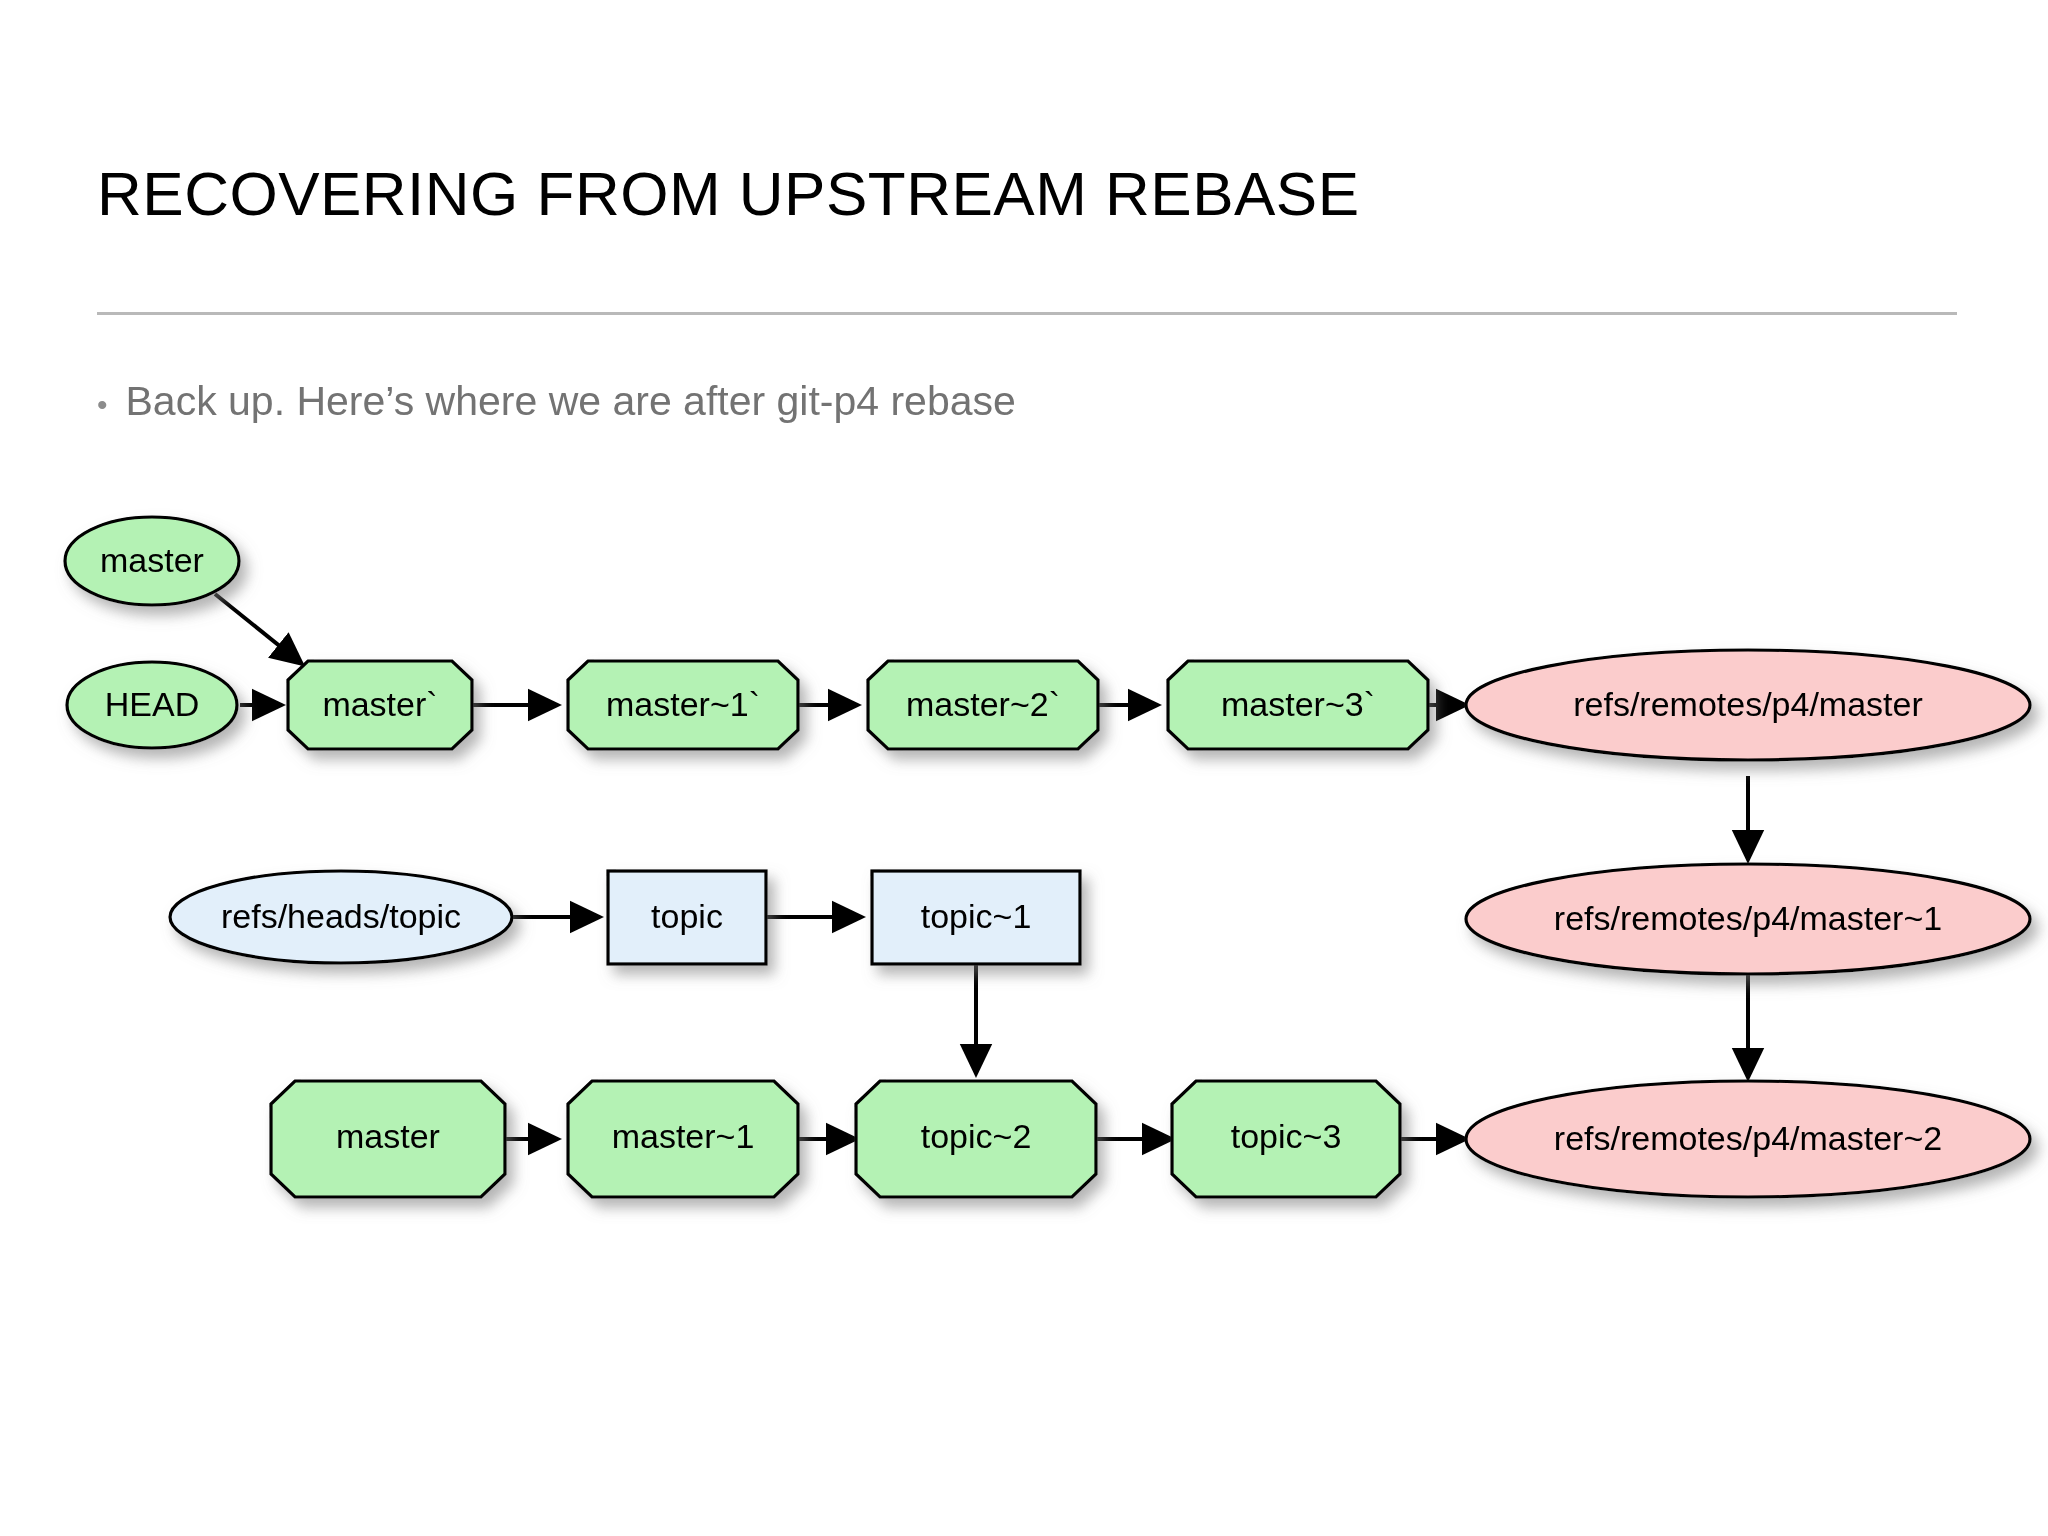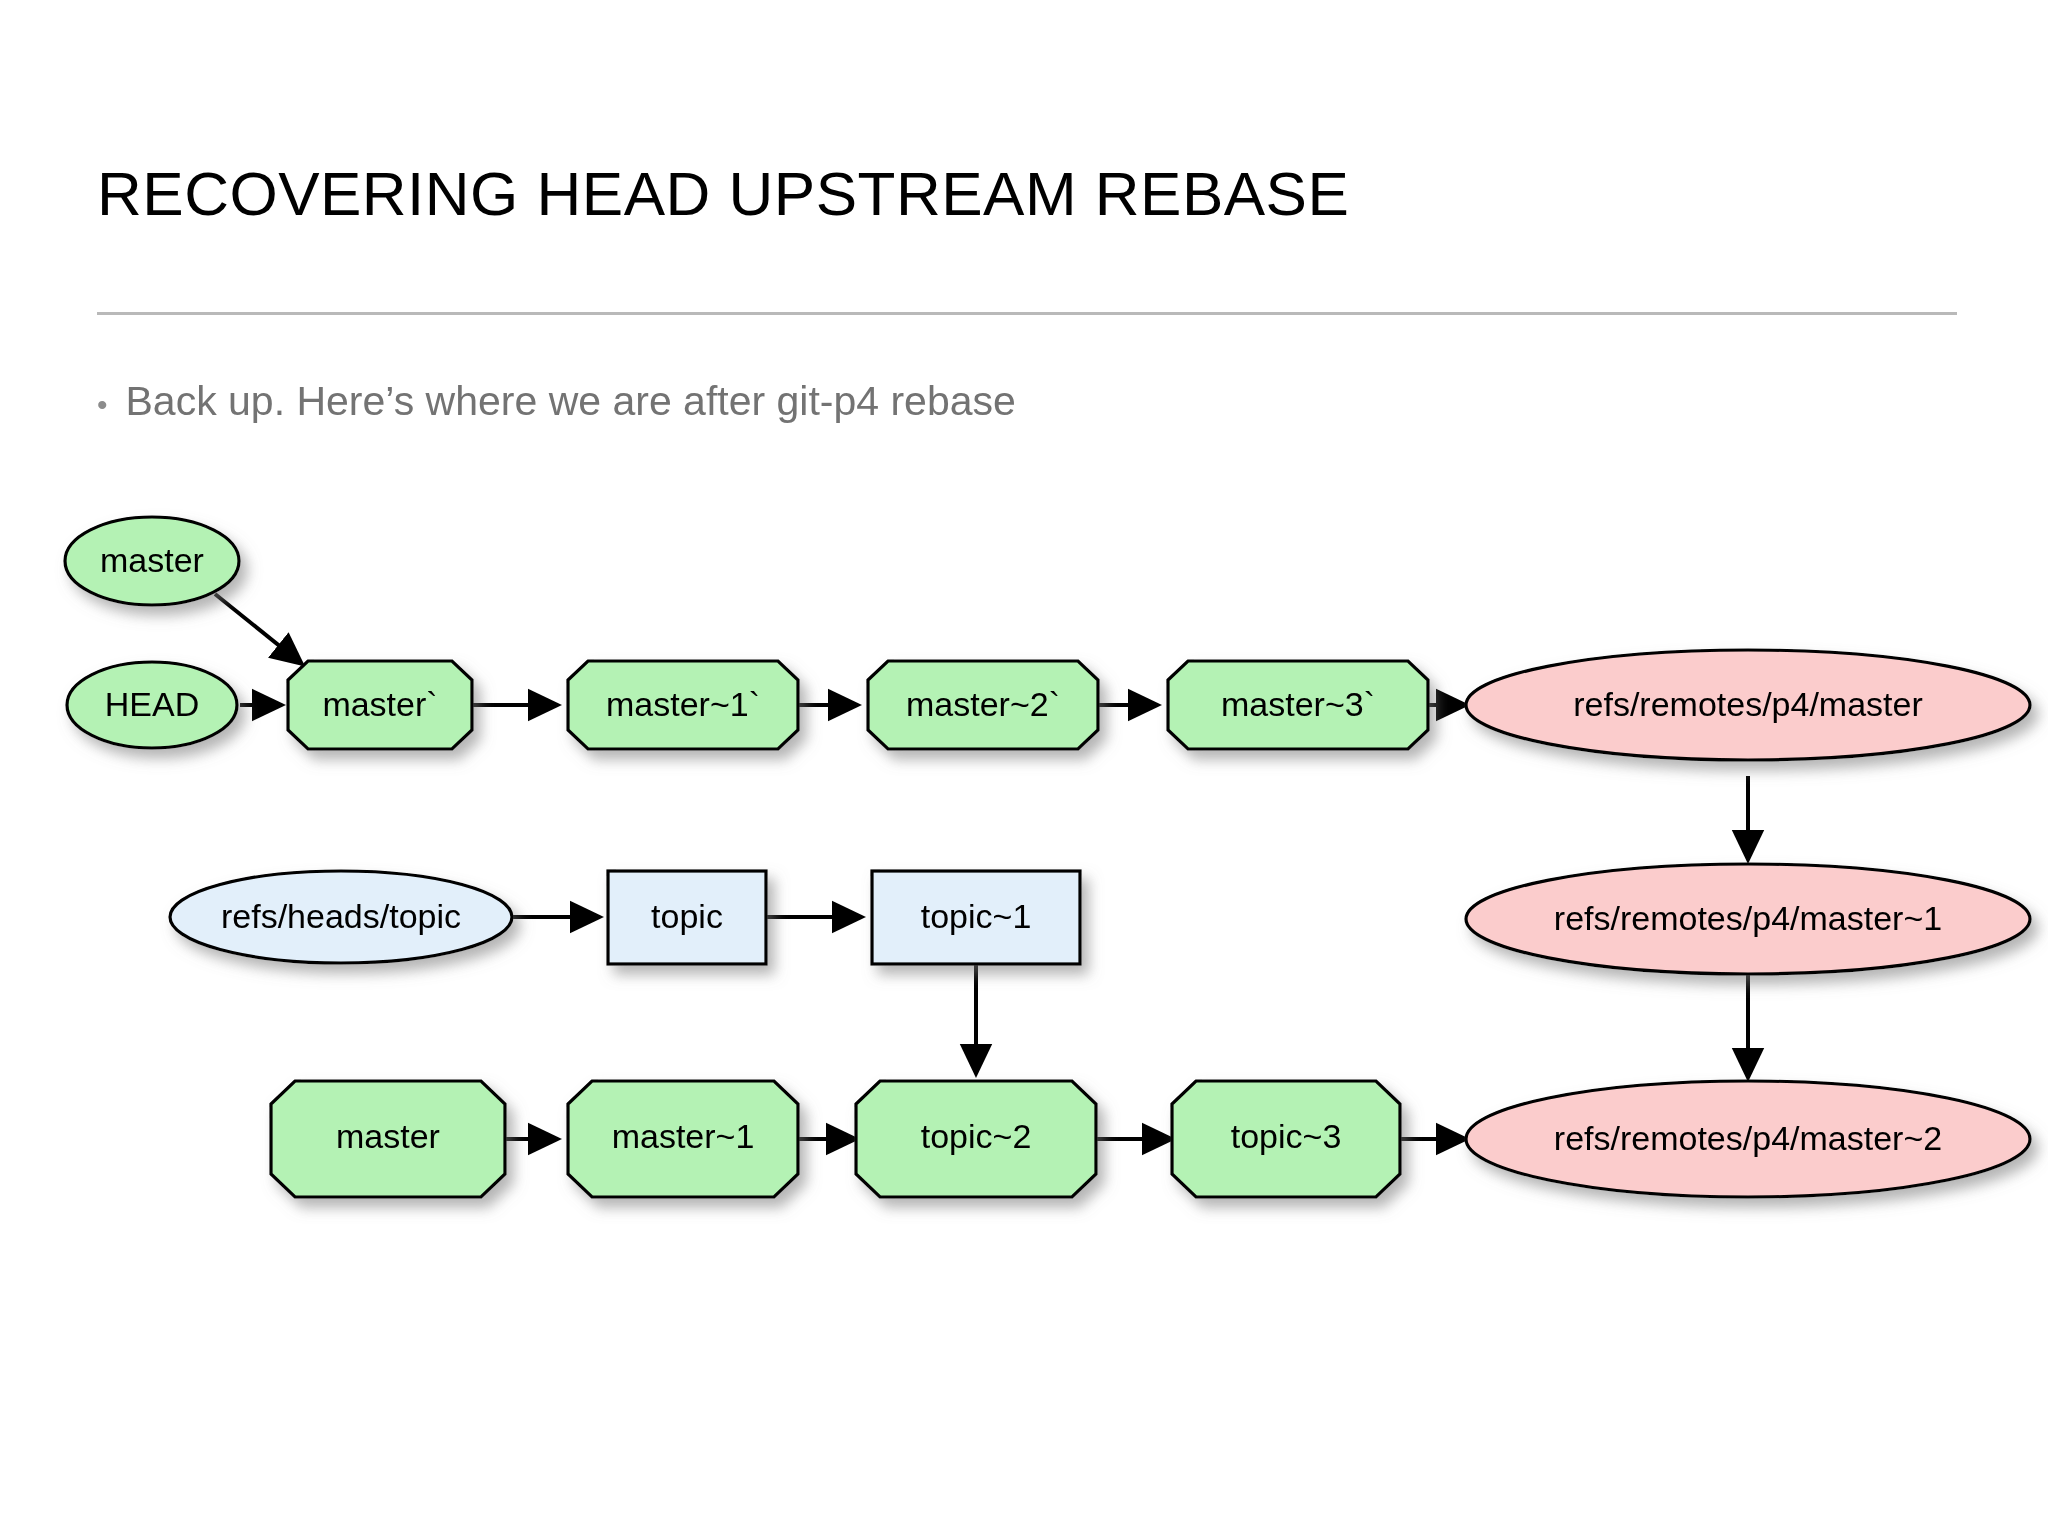--- a/index.html
+++ b/index.html
@@ -95,21 +95,21 @@
     stroke-width: 4;
     fill: none;
     marker-end: url(#arrowhead);
   }
 </style>
 </head>
 <body>
 
 <div id="slide">
 
-  <div id="slide-title">RECOVERING HEAD UPSTREAM REBASE</div>
+  <div id="slide-title">RECOVERING FROM UPSTREAM REBASE</div>
 
   <div id="title-rule"></div>
 
   <div id="bullet-row">
     <span id="bullet-dot">•</span>
     <span id="bullet-text">Back up.  Here’s where we are after git-p4 rebase</span>
   </div>
 
   <div id="graph-layer">
     <svg id="graph" viewBox="0 0 2048 1536">

